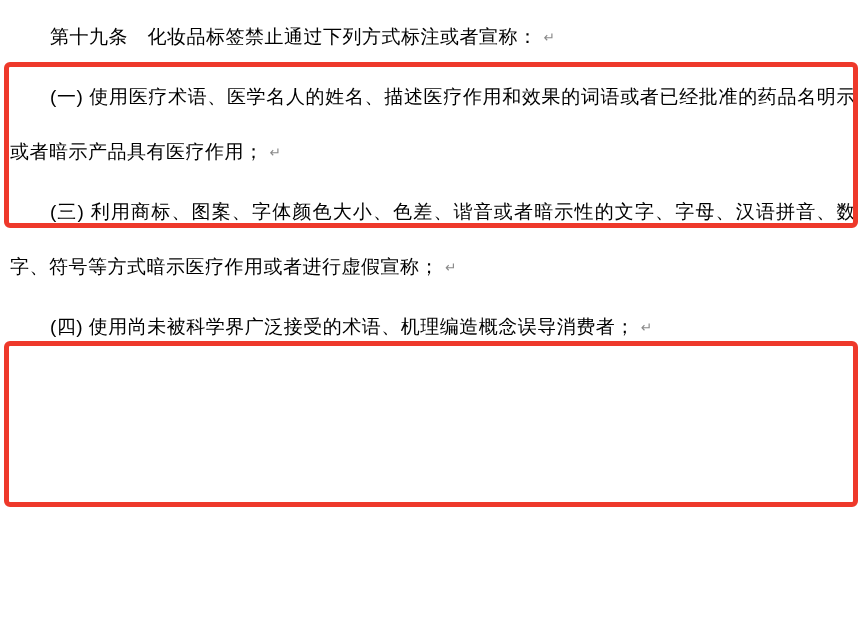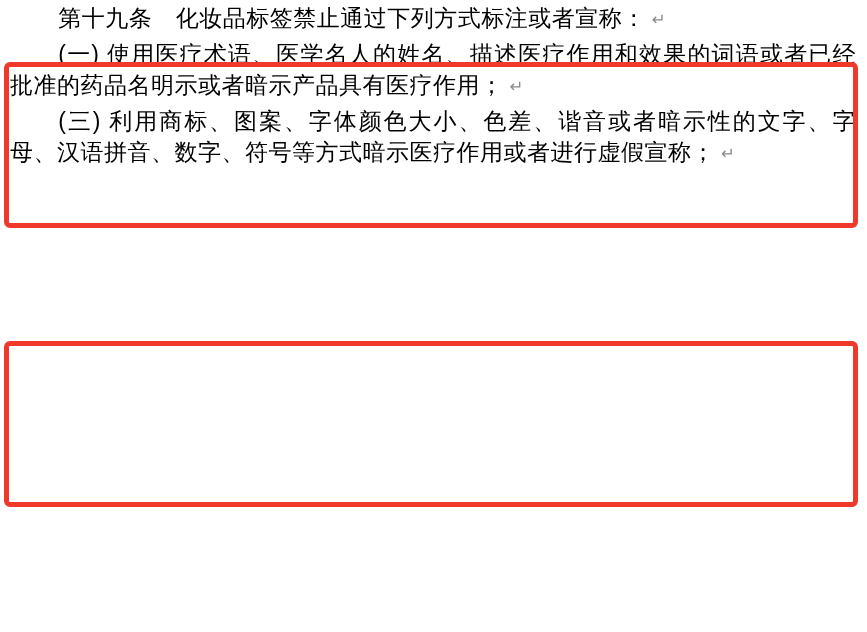--- a/index.html
+++ b/index.html
@@ -10,25 +10,25 @@
   body {
     width: 867px;
     height: 632px;
     position: relative;
     overflow: hidden;
     font-family: "Liberation Sans", sans-serif;
   }
   .doc {
     position: absolute;
     left: 10px;
-    top: 3px;
+    top: 9px;
     width: 846px;
     color: #000000;
-    font-size: 23px;
-    line-height: 31px;
+    font-size: 19px;
+    line-height: 55px;
     text-align: justify;
     text-justify: inter-ideograph;
     letter-spacing: 0.5px;
   }
   .doc p {
     margin: 0 0 4px 0;
     text-indent: 2.1em;
   }
   .pmark {
     font-size: 0.72em;
@@ -62,18 +62,19 @@
 
 <div class="doc">
 
   <p><span>第十九条　化妆品标签禁止通过下列方式标注或者宣称：</span><span class="pmark" style="color: rgb(138, 138, 138);">↵</span></p>
 
   <p><span>(一) 使用医疗术语、医学名人的姓名、描述医疗作用和效果的词语或者已经批准的药品名明示或者暗示产品具有医疗作用；</span><span class="pmark" style="color: rgb(138, 138, 138);">↵</span></p>
 
 
   <p><span>(三) 利用商标、图案、字体颜色大小、色差、谐音或者暗示性的文字、字母、汉语拼音、数字、符号等方式暗示医疗作用或者进行虚假宣称；</span><span class="pmark" style="color: rgb(138, 138, 138);">↵</span></p>
 
+  <p><span>(四) 使用尚未被科学界广泛接受的术语、机理编造概念误导消费者；</span><span class="pmark" style="color: rgb(138, 138, 138);">↵</span></p>
 
 </div>
 
 <div id="annotation-box-1" class="annotation-box" style="border-color: rgb(238, 57, 43);"></div>
 
 <div id="annotation-box-2" class="annotation-box" style="border-color: rgb(238, 57, 43);"></div>
 
 </body></html>

